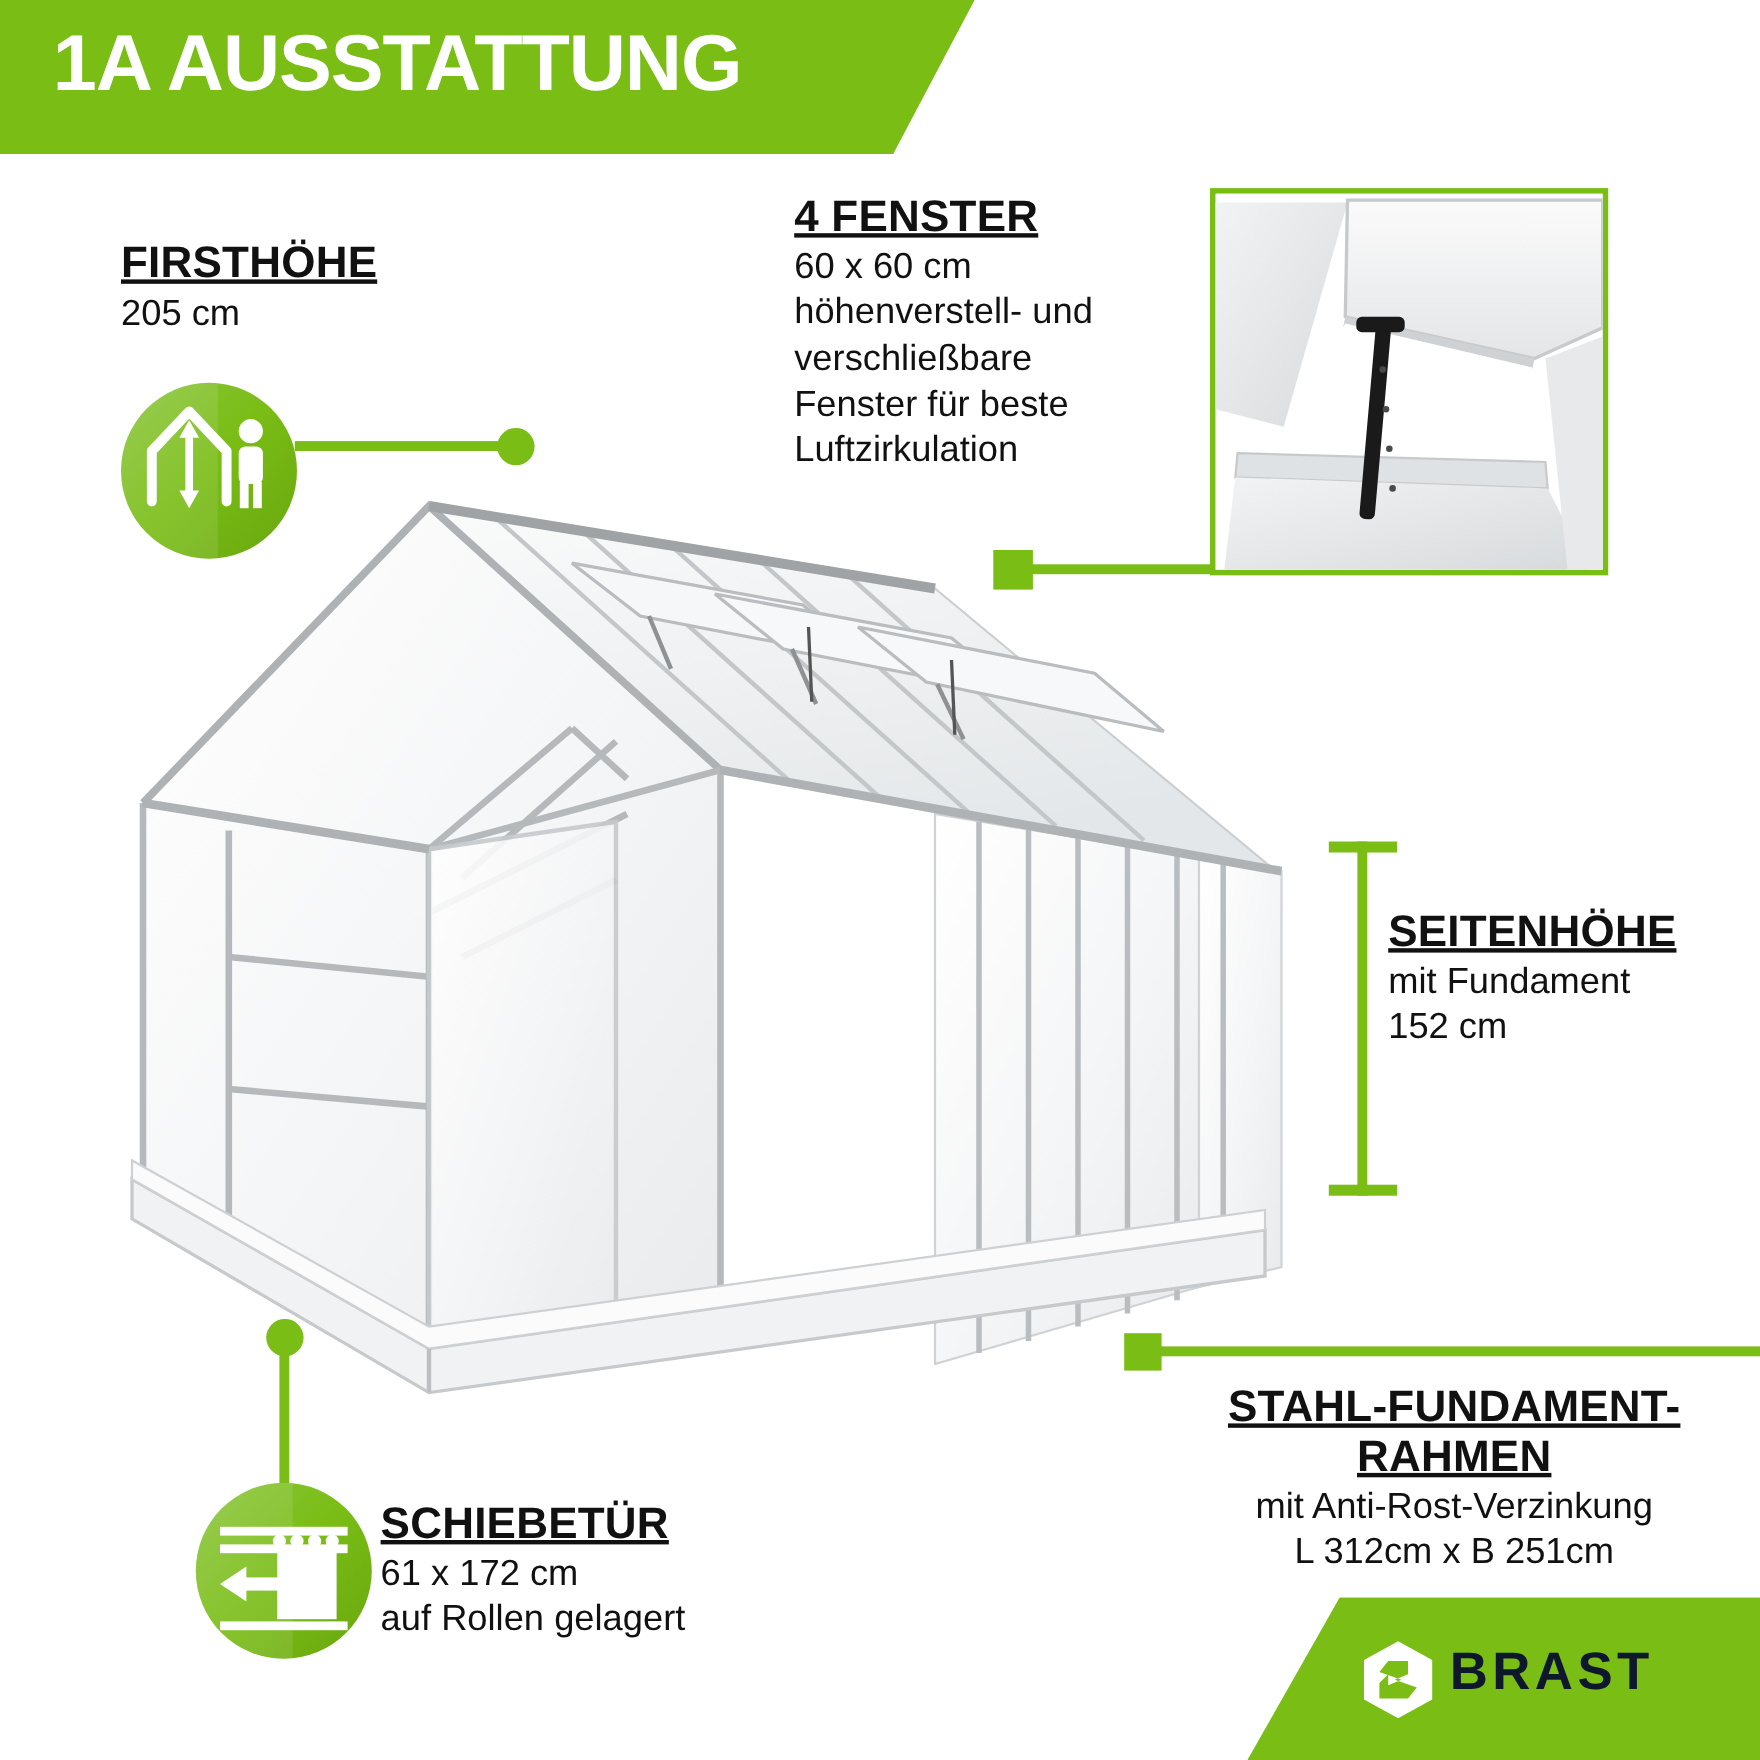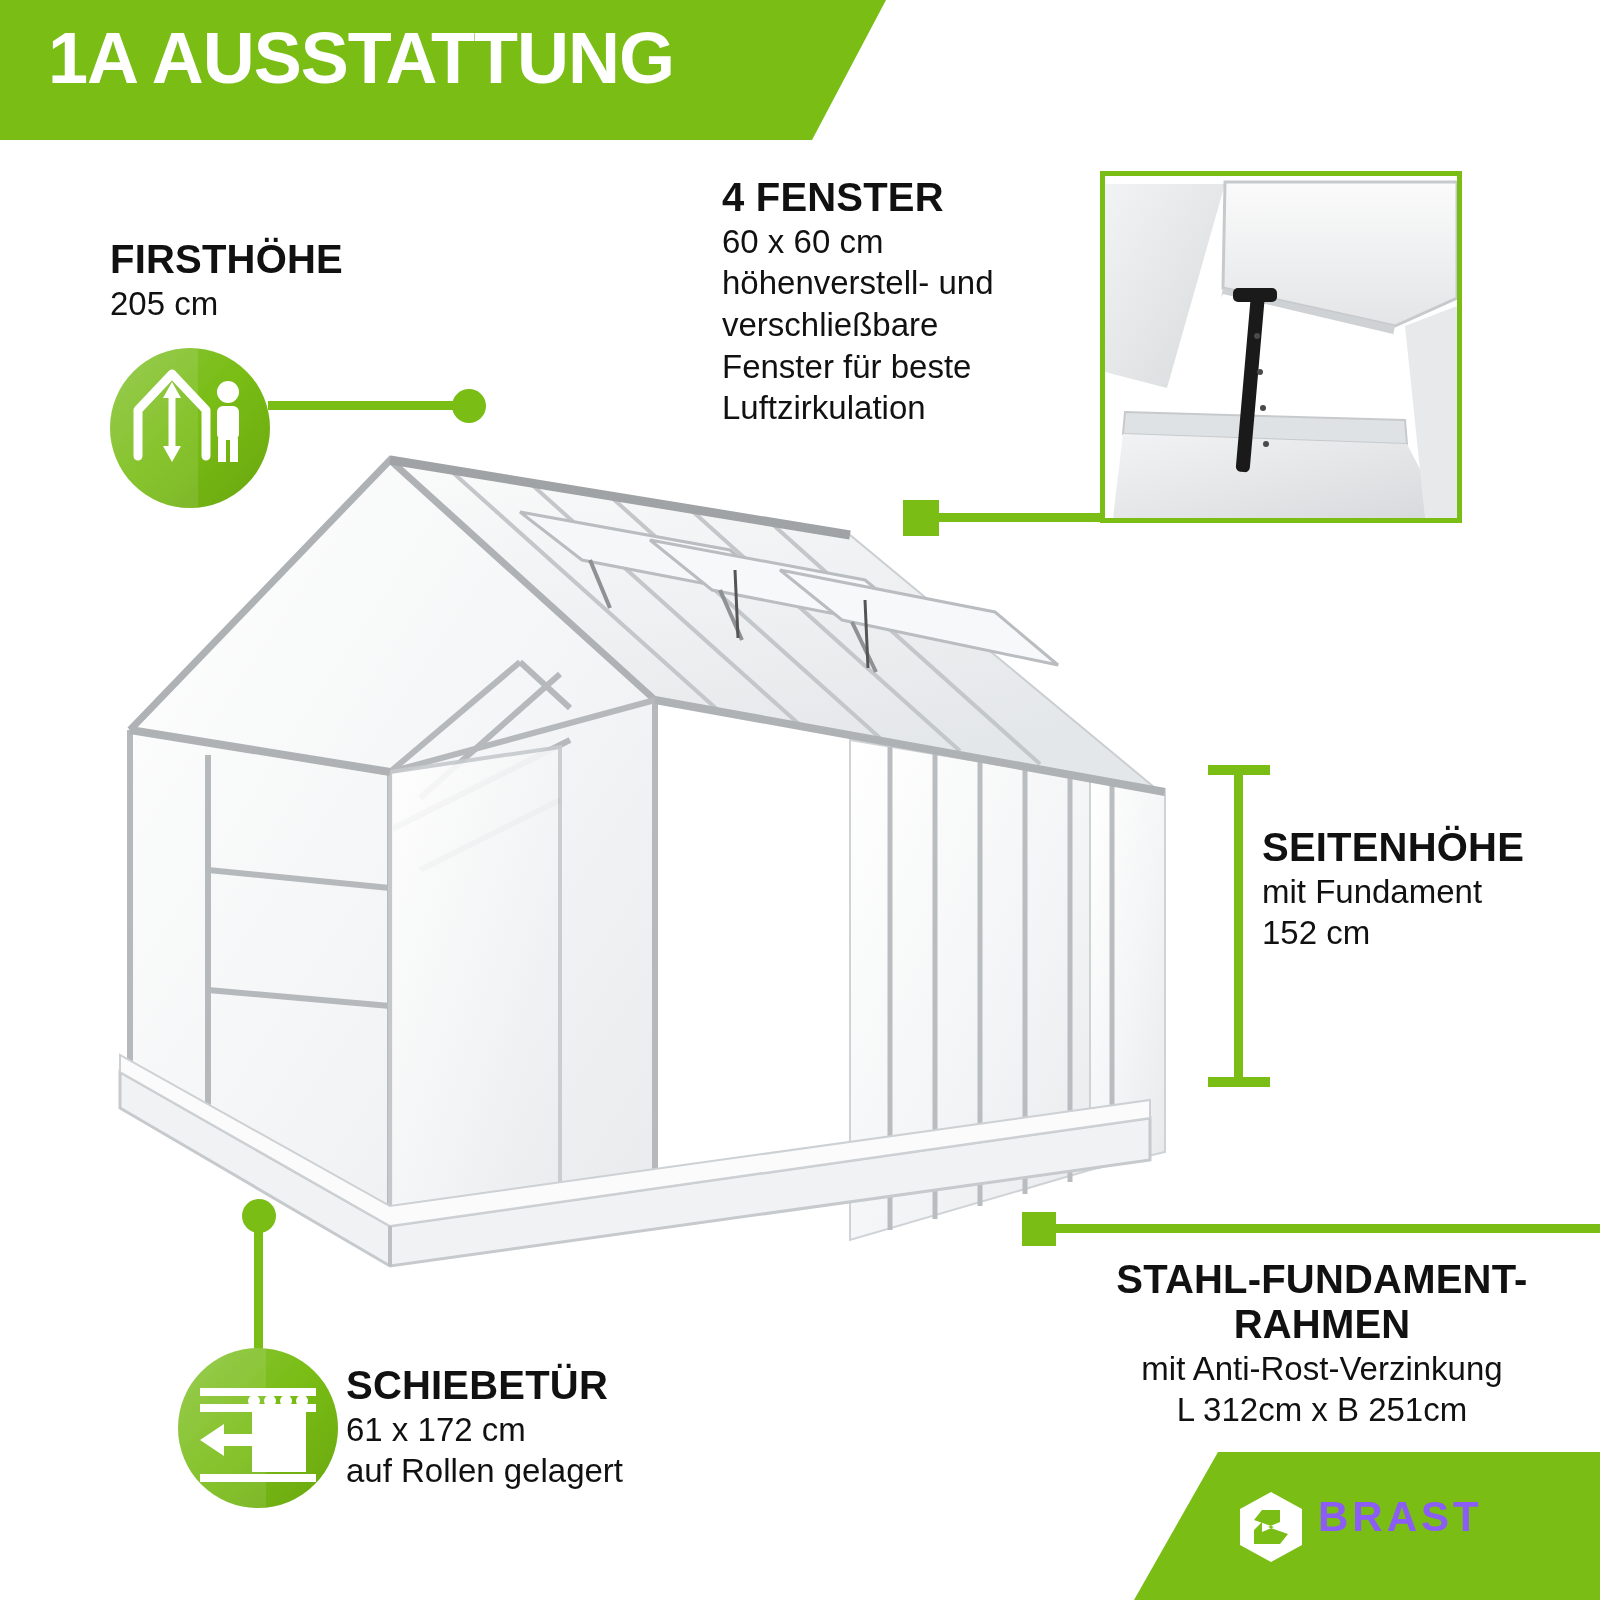--- a/index.html
+++ b/index.html
@@ -12,21 +12,21 @@
         clip-path:polygon(0 0, 886px 0, 812px 140px, 0 140px);}
   #header-title{position:absolute;left:48px;top:22px;color:#fff;
         font-size:72px;font-weight:bold;letter-spacing:-1px;line-height:1;
         white-space:nowrap;}
 
   :root{--green:#79bd15;--green2:#8cc63e;--greendark:#5d9a10;}
 
   
   .callout{position:absolute;}
   .callout .c-title{font-size:40px;font-weight:bold;line-height:1.07;
-        letter-spacing:.2px;margin:0 0 2px 0;}
+        letter-spacing:.2px;margin:0 0 2px 0;text-decoration:underline;}
   .callout .c-line{font-size:33px;line-height:1.26;font-weight:400;}
 
   
   .gline{position:absolute;background:var(--green);}
   .gdot{position:absolute;border-radius:50%;background:var(--green);}
   .gsquare{position:absolute;background:var(--green);}
 
   
   .icon-circle{position:absolute;border-radius:50%;overflow:hidden;
        background:linear-gradient(135deg,#8dc63f 0%,#79bd15 48%,#6aa70f 100%);}
@@ -34,21 +34,21 @@
        background:rgba(255,255,255,.10);}
 
   
   #window-inset{position:absolute;left:1100px;top:171px;width:362px;height:352px;
        border:5px solid var(--green);box-sizing:border-box;background:#eceded;}
 
   
   #brand-bar{position:absolute;left:1096px;top:1452px;width:504px;height:148px;}
   #brand-bar .shape{position:absolute;inset:0;background:var(--green);
        clip-path:polygon(122px 0, 504px 0, 504px 148px, 38px 148px);}
-  #brand-text{position:absolute;left:222px;top:44px;color:#8b5cf6;font-size:42px;
+  #brand-text{position:absolute;left:222px;top:44px;color:#0f172a;font-size:48px;
        font-weight:bold;letter-spacing:4px;line-height:1;}
   #brand-mark{position:absolute;left:140px;top:38px;width:70px;height:74px;}
 </style>
 </head>
 <body>
 
 <div id="header-banner">
   <div class="shape"></div>
   <div id="header-title">1A AUSSTATTUNG</div>
 </div>
@@ -153,21 +153,21 @@
   <line x1="565" y1="300" x2="1075" y2="392" stroke="#aeb2b5" stroke-width="8"></line>
   <line x1="40" y1="330" x2="300" y2="372" stroke="#aeb2b5" stroke-width="8"></line>
 
   <g>
     <polygon points="30,708 300,866 1060,760 1060,718 300,826 30,672" fill="#f1f2f3" stroke="#c6cacd" stroke-width="3"></polygon>
     <polygon points="30,672 300,826 1060,718 1060,700 300,806 30,655" fill="#fbfbfc" stroke="#cdd1d4" stroke-width="2"></polygon>
     <line x1="300" y1="826" x2="300" y2="866" stroke="#bcc0c3" stroke-width="4"></line>
   </g>
 </svg>
 
-<div class="callout" style="left:110px;top:218px;width:420px;margin-top:20px;">
+<div class="callout" style="left:110px;top:218px;width:420px;">
   <div class="c-title">FIRSTHÖHE</div>
   <div class="c-line">205 cm</div>
 </div>
 
 <div class="icon-circle" style="left:110px;top:348px;width:160px;height:160px;">
   <div class="shine"></div>
   <svg viewBox="0 0 160 160" style="position:absolute;inset:0;width:100%;height:100%;">
 
     <polyline points="28,108 28,62 62,26 96,62 96,108" fill="none" stroke="#fff" stroke-width="9" stroke-linejoin="round" stroke-linecap="round"></polyline>
 

